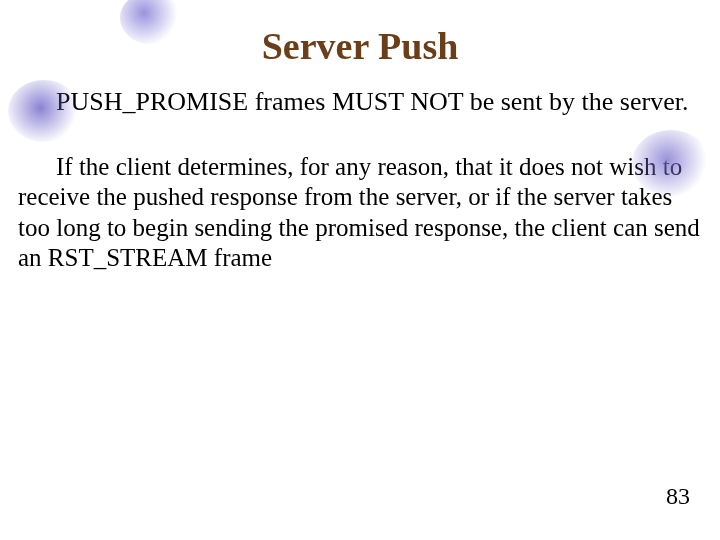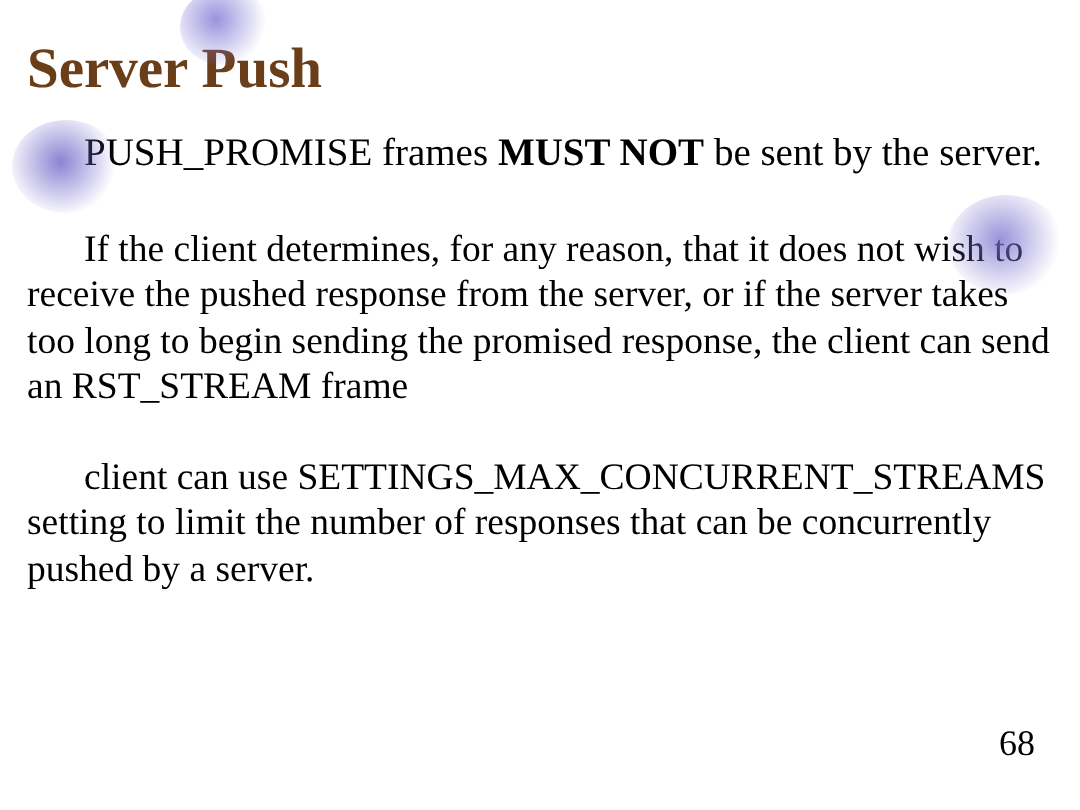--- a/index.html
+++ b/index.html
@@ -14,41 +14,41 @@
     overflow: hidden;
   }
   .slide {
     width: 720px;
     height: 540px;
     position: relative;
     box-sizing: border-box;
     padding: 20px 18px 20px 18px;
   }
   .title {
-    text-align: left;
+    text-align: center;
     font-weight: bold;
     color: #6b3e1a;
     font-size: 38px;
     margin: 4px 0 18px 0;
     font-family: "Times New Roman", Times, serif;
   }
   .para {
     font-size: 26px;
     line-height: 1.22;
     margin: 0 0 34px 0;
     color: #000;
   }
   .para2 {
     font-size: 25px;
     line-height: 1.22;
     margin: 0 0 30px 0;
     color: #000;
   }
   .indent { display: inline-block; width: 38px; }
-  .b { font-weight: bold; }
+  .b { font-weight: normal; }
   .pagenum {
     position: absolute;
     right: 30px;
     bottom: 30px;
     font-size: 24px;
     color: #000;
   }
   .blob {
     position: absolute;
     border-radius: 50%;
@@ -70,18 +70,15 @@
   <h1 class="title">Server Push</h1>
 
   <p class="para">
     <span class="indent"></span><span>PUSH_PROMISE frames </span><span class="b">MUST NOT</span><span> be sent by the server.</span>
   </p>
 
   <p class="para2">
     <span class="indent"></span><span>If the client determines, for any reason, that it does not wish to receive the pushed response from the server, or if the server takes too long to begin sending the promised response, the client can send an  RST_STREAM frame</span>
   </p>
 
-  <p class="para2">
-    <span class="indent"></span><span>client can use  SETTINGS_MAX_CONCURRENT_STREAMS setting to limit the number of responses that can be concurrently pushed by a server.</span>
-  </p>
 
-  <div class="pagenum">68</div>
+  <div class="pagenum">83</div>
 </div>
 
 </body></html>

